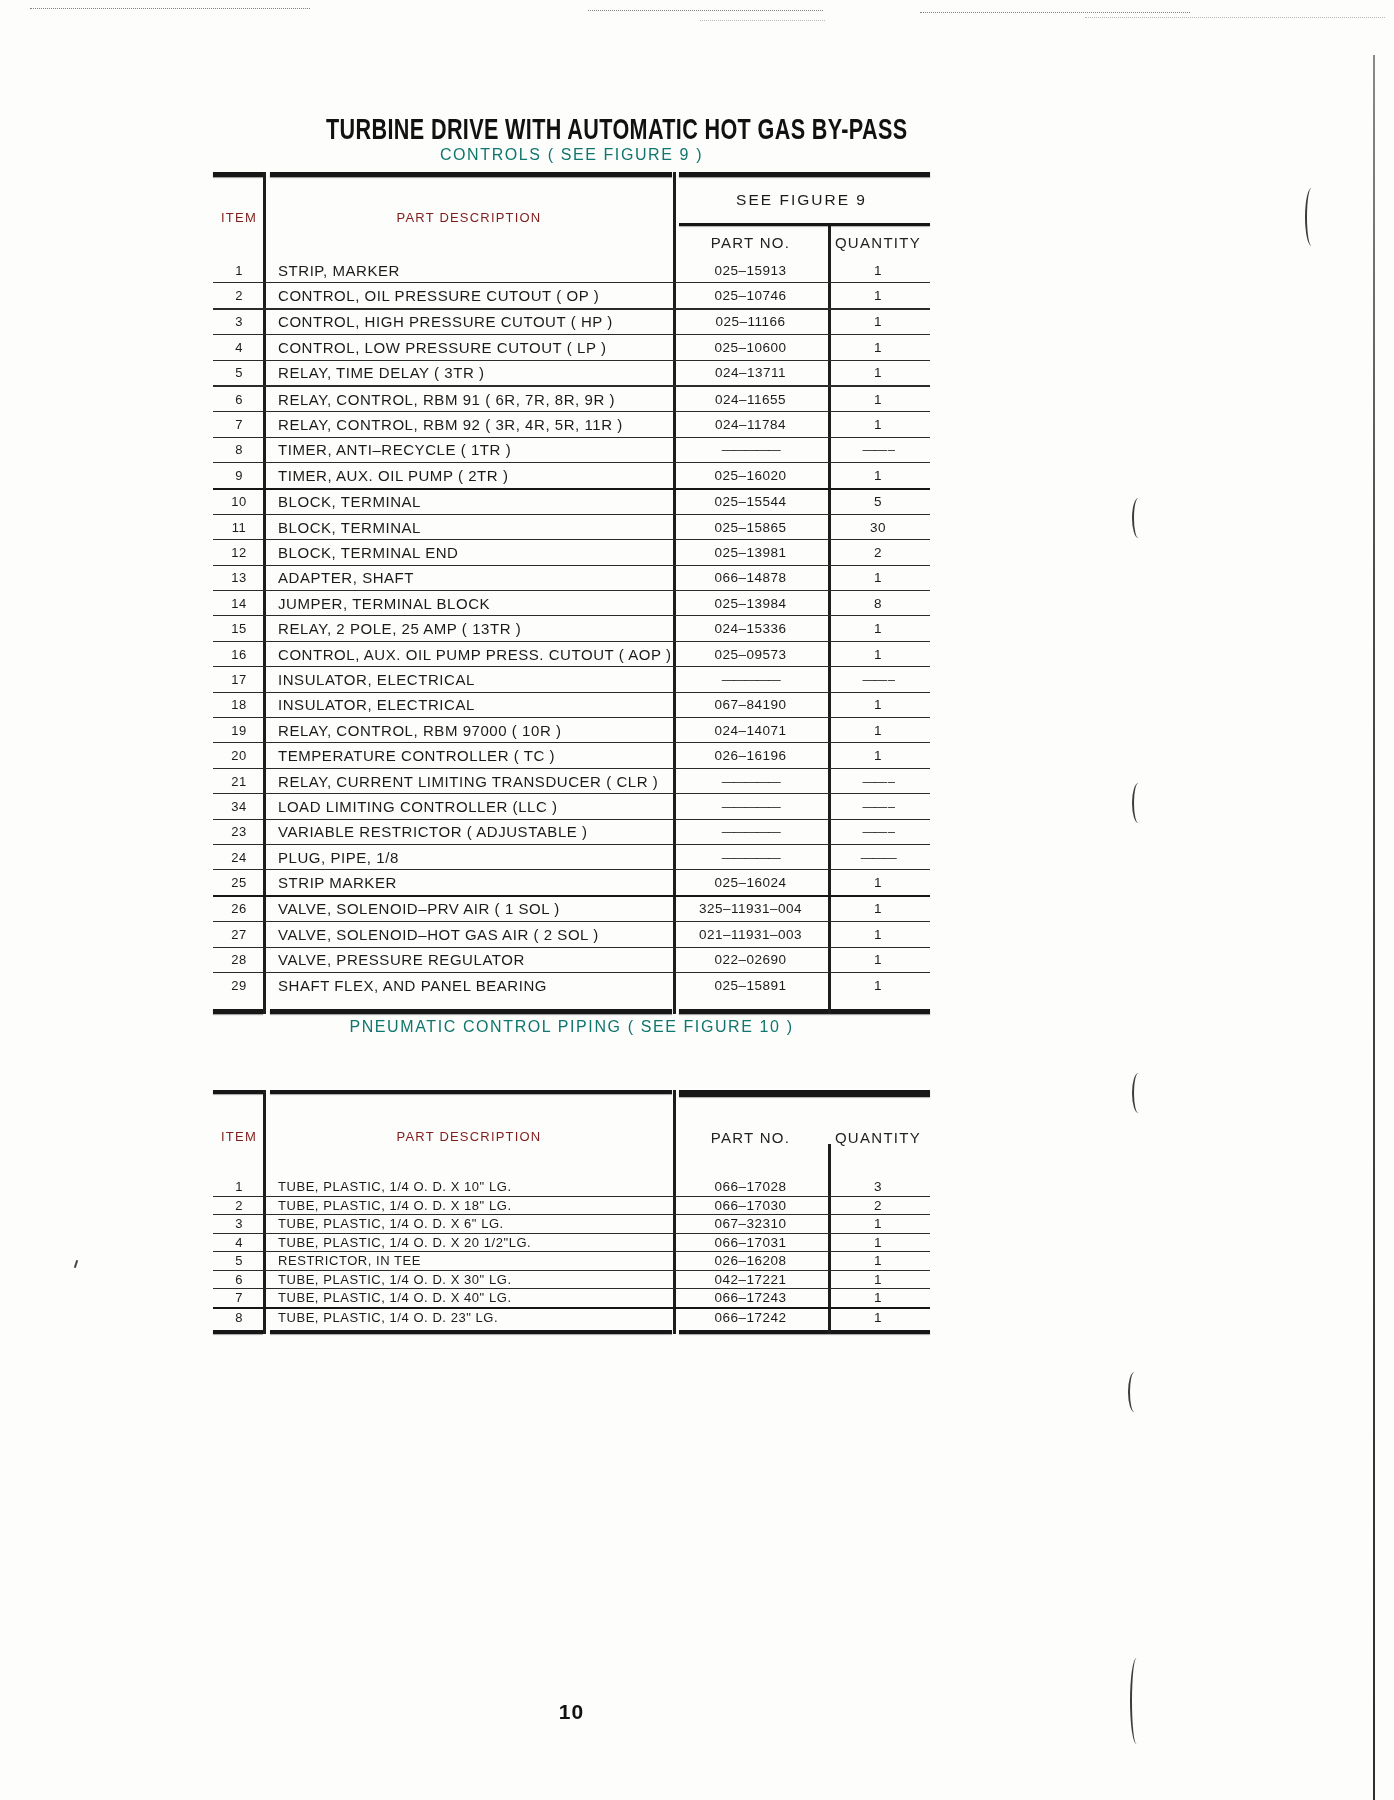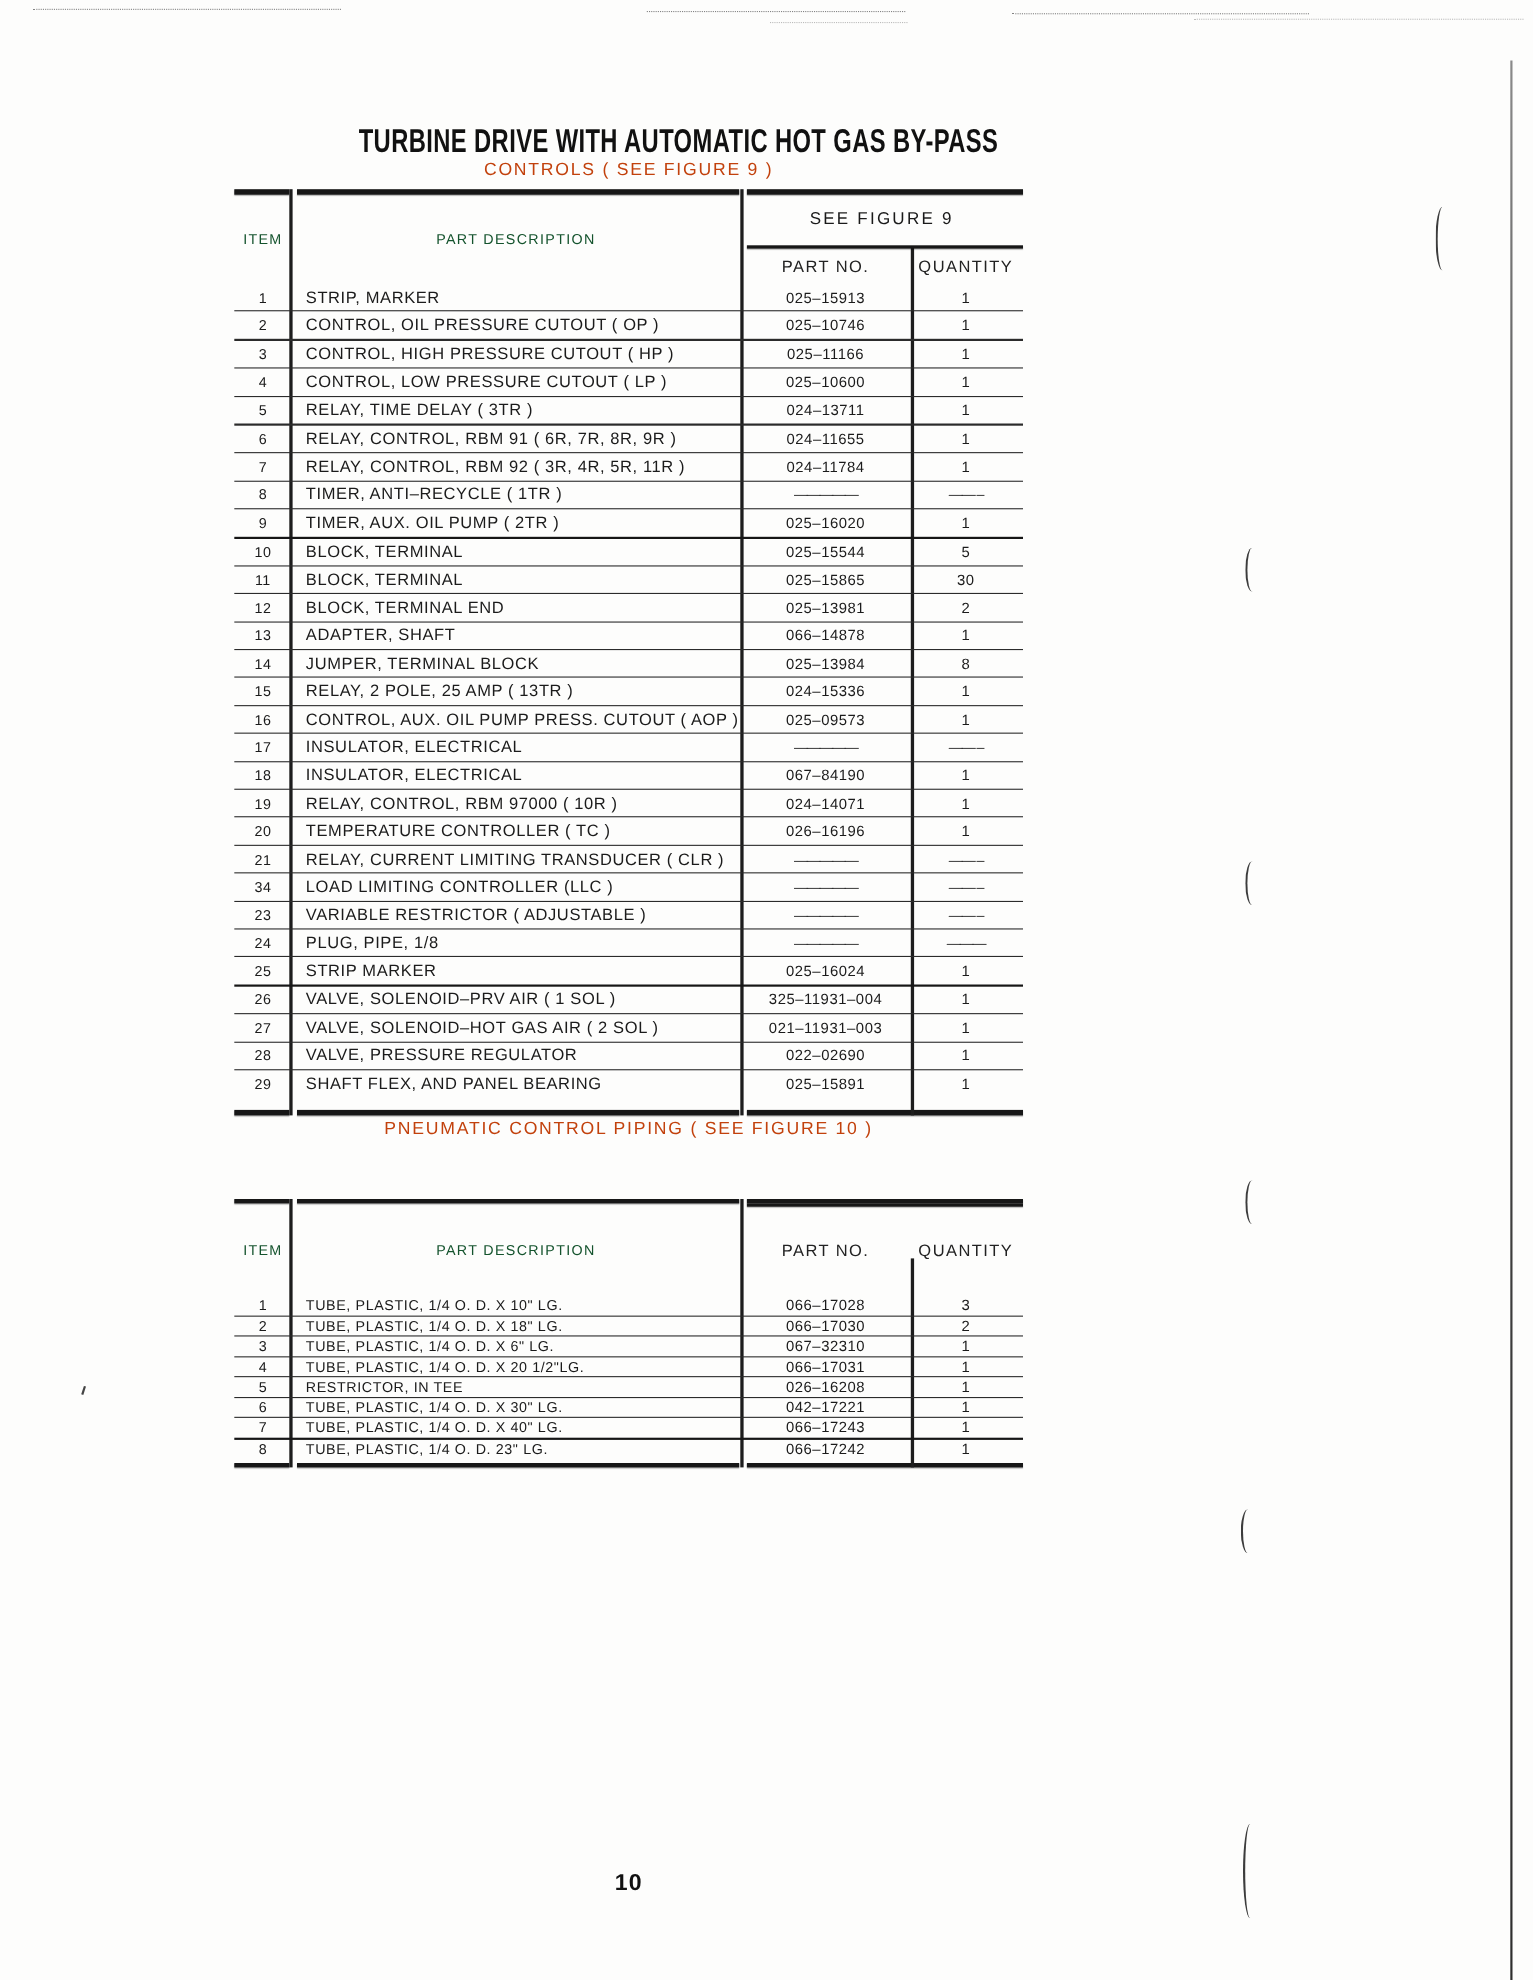--- a/index.html
+++ b/index.html
@@ -12,21 +12,21 @@
 
   
   .doc-title {
     position:absolute; top:112px; left:213px; width:717px;
     text-align:center; font-size:30px; font-weight:bold; color:#111;
     white-space:nowrap;
   }
   .doc-title .squeeze { display:inline-block; transform:scaleX(.72); transform-origin:center; letter-spacing:.5px; }
   .table-caption {
     position:absolute; left:213px; width:717px; text-align:center;
-    font-size:16px; letter-spacing:1.6px; color:#c2410c; white-space:nowrap;
+    font-size:16px; letter-spacing:1.6px; color:#0f766e; white-space:nowrap;
   }
   .caption-1 { top:146px; }
   .caption-2 { top:1018px; }
 
   
   .ptable { position:absolute; left:213px; width:717px; }
   .t1 { top:172px; height:842px; }
   .t2 { top:1090px; height:244px; }
 
   .hline { position:absolute; background:#171717; box-shadow:0 1px 1px rgba(0,0,0,.35); }
@@ -45,21 +45,21 @@
   .t1 .v-qty { top:53px; }
   .t2 .v-qty { top:54px; }
 
   
   .thead { position:absolute; left:0; right:0; }
   .t1 .thead { top:5px; height:81px; }
   .t2 .thead { top:4px; height:84px; }
   .thead { display:grid; grid-template-columns:52px 408px 257px; }
   .h-item, .h-desc {
     display:flex; align-items:center; justify-content:center;
-    font-size:13px; letter-spacing:1.2px; color:#14532d; white-space:nowrap;
+    font-size:13px; letter-spacing:1.2px; color:#7f1d1d; white-space:nowrap;
   }
   .h-fig { display:flex; flex-direction:column; }
   .fig-title {
     flex:0 0 46px; display:flex; align-items:center; justify-content:center;
     font-size:15.5px; letter-spacing:2px; color:#1a1a1a; white-space:nowrap;
   }
   .t2 .fig-title { flex-basis:48px; }
   .fig-rule { height:3px; background:#171717; margin-left:6px; box-shadow:0 1px 1px rgba(0,0,0,.3); }
   .fig-cols { flex:1; display:grid; grid-template-columns:155px 100px; }
   .fig-cols > div {

